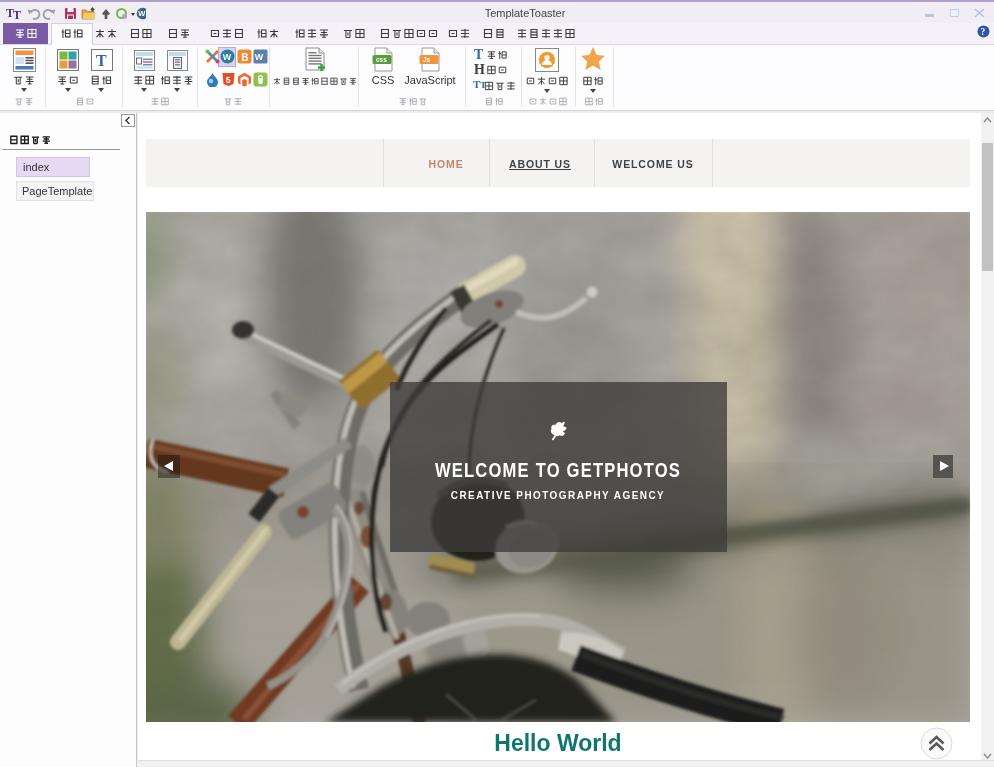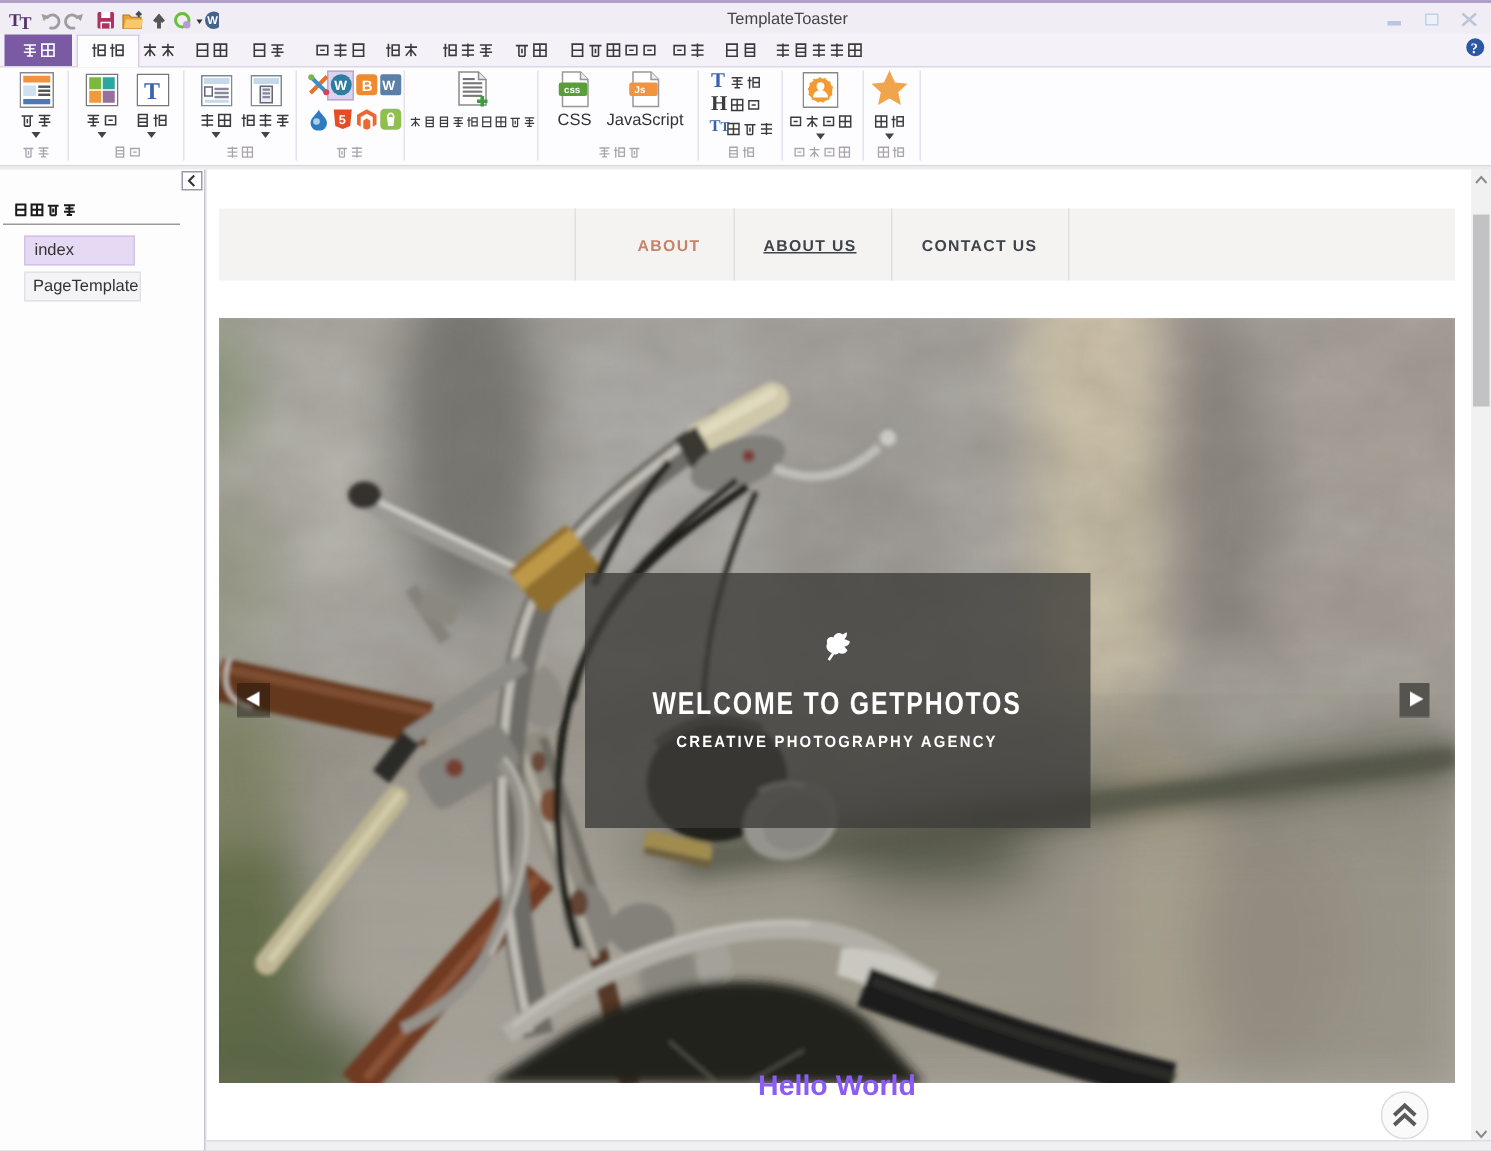--- a/index.html
+++ b/index.html
@@ -423,23 +423,23 @@
 <div class="abs" style="left:16px;top:157px;width:74px;height:20px;background:#e5d9f3;border:1px solid #d3c3e8"></div>
 <div style="position:absolute;left:23px;top:161px;font-size:11px;color:#333;font-weight:normal;white-space:nowrap;">index</div>
 <div class="abs" style="left:16px;top:181px;width:78px;height:20px;background:#f4f3f5;border:1px solid #e2e1e4"></div>
 <div style="position:absolute;left:22px;top:185px;font-size:11px;color:#333;font-weight:normal;white-space:nowrap;">PageTemplate</div>
 <div class="abs" style="left:138px;top:113px;width:843px;height:647px;background:#fff"></div>
 <div class="abs" style="left:146px;top:139px;width:824px;height:48px;background:#f4f3f1"></div>
 <div class="abs" style="left:383px;top:139px;width:1px;height:48px;background:#e2e0dd"></div>
 <div class="abs" style="left:489px;top:139px;width:1px;height:48px;background:#e2e0dd"></div>
 <div class="abs" style="left:594px;top:139px;width:1px;height:48px;background:#e2e0dd"></div>
 <div class="abs" style="left:712px;top:139px;width:1px;height:48px;background:#e2e0dd"></div>
-<div style="position:absolute;left:446px;top:158px;transform:translateX(-50%);font-size:10.5px;color:#c5836b;font-weight:bold;letter-spacing:0.9px;white-space:nowrap;">ABOUT</div>
+<div style="position:absolute;left:446px;top:158px;transform:translateX(-50%);font-size:10.5px;color:#c5836b;font-weight:bold;letter-spacing:0.9px;white-space:nowrap;">HOME</div>
 <div style="position:absolute;left:540px;top:158px;transform:translateX(-50%);font-size:10.5px;color:#3f434a;font-weight:bold;letter-spacing:0.9px;white-space:nowrap;text-decoration:underline;">ABOUT US</div>
-<div style="position:absolute;left:653px;top:158px;transform:translateX(-50%);font-size:10.5px;color:#3f434a;font-weight:bold;letter-spacing:0.9px;white-space:nowrap;">CONTACT US</div>
+<div style="position:absolute;left:653px;top:158px;transform:translateX(-50%);font-size:10.5px;color:#3f434a;font-weight:bold;letter-spacing:0.9px;white-space:nowrap;">WELCOME US</div>
 <div class="abs" style="left:146px;top:212px;width:824px;height:510px;overflow:hidden"><svg width="824" height="510" viewBox="0 0 824 510">
 <defs>
 <filter id="b20" x="-30%" y="-30%" width="160%" height="160%">
           <feGaussianBlur stdDeviation="18"></feGaussianBlur>
         </filter>
 <filter id="b8" x="-40%" y="-40%" width="180%" height="180%">
           <feGaussianBlur stdDeviation="8"></feGaussianBlur>
         </filter>
 <filter id="b3" x="-40%" y="-40%" width="180%" height="180%">
           <feGaussianBlur stdDeviation="3"></feGaussianBlur>
@@ -593,21 +593,21 @@
 <svg class="abs" style="left:548px;top:420px" width="21" height="21" viewBox="0 0 21 21">
 <path d="M4.5 20 L7.5 15.5" stroke="#fff" stroke-width="1.8"></path>
 <path d="M7 15.5 C3.5 14.5 2 11 3.5 9 C2.5 6 5 4 7.5 5 C8.5 2 12 1 13.5 3 L16.5 1.5 C17 4 15.8 5.5 14.8 6 L18.5 7.5 C18.5 10 16.3 11 14.8 11 L17 13.5 C16 16 12.8 16.3 11.2 15.2 C10.5 16.5 8.5 16.7 7 15.5 Z" fill="#fff"></path>
 </svg>
 <div style="position:absolute;left:558px;top:458px;transform:translateX(-50%) scaleX(0.79);transform-origin:center;font-size:21px;color:#fff;font-weight:bold;letter-spacing:1.5px;white-space:nowrap">WELCOME TO GETPHOTOS</div>
 <div style="position:absolute;left:558px;top:489px;transform:translateX(-50%) scaleX(0.92);font-size:10.8px;color:#fff;font-weight:bold;letter-spacing:1.6px;white-space:nowrap">CREATIVE PHOTOGRAPHY AGENCY</div>
 <div class="abs" style="left:158px;top:455px;width:22px;height:23px;background:rgba(25,18,12,0.45)"></div>
 <div class="abs" style="left:164px;top:461px;width:0;height:0;border-top:5.5px solid transparent;border-bottom:5.5px solid transparent;border-right:9px solid #fff"></div>
 <div class="abs" style="left:933px;top:455px;width:20px;height:23px;background:#55544f"></div>
 <div class="abs" style="left:940px;top:461px;width:0;height:0;border-top:5.5px solid transparent;border-bottom:5.5px solid transparent;border-left:9px solid #fff"></div>
-<div style="position:absolute;left:558px;top:714px;transform:translateX(-50%);font-size:19px;color:#8b5cf6;font-weight:bold;white-space:nowrap;">Hello World</div>
+<div style="position:absolute;left:558px;top:730px;transform:translateX(-50%);font-size:23px;color:#0f766e;font-weight:bold;white-space:nowrap;">Hello World</div>
 <svg class="abs" style="left:920px;top:727px" width="33" height="33" viewBox="0 0 33 33">
 <circle cx="16.5" cy="16.5" r="15.5" fill="#fafafa" stroke="#dcdcdc"></circle>
 <path d="M9.5 16.5 L16.5 10 L23.5 16.5 M9.5 23 L16.5 16.5 L23.5 23" fill="none" stroke="#5a5a5a" stroke-width="2.6"></path>
 </svg>
 <div class="abs" style="left:981px;top:113px;width:13px;height:647px;background:#f2f1f2"></div>
 <svg class="abs" style="left:983px;top:116px" width="9" height="8" viewBox="0 0 9 8">
     <path d="M1 6 L4.5 2 L8 6" fill="none" stroke="#8a8a8a" stroke-width="1.3"></path>
   </svg>
 <div class="abs" style="left:982px;top:143px;width:11px;height:128px;background:#c2c1c4"></div>
 <svg class="abs" style="left:983px;top:752px" width="9" height="8" viewBox="0 0 9 8">

